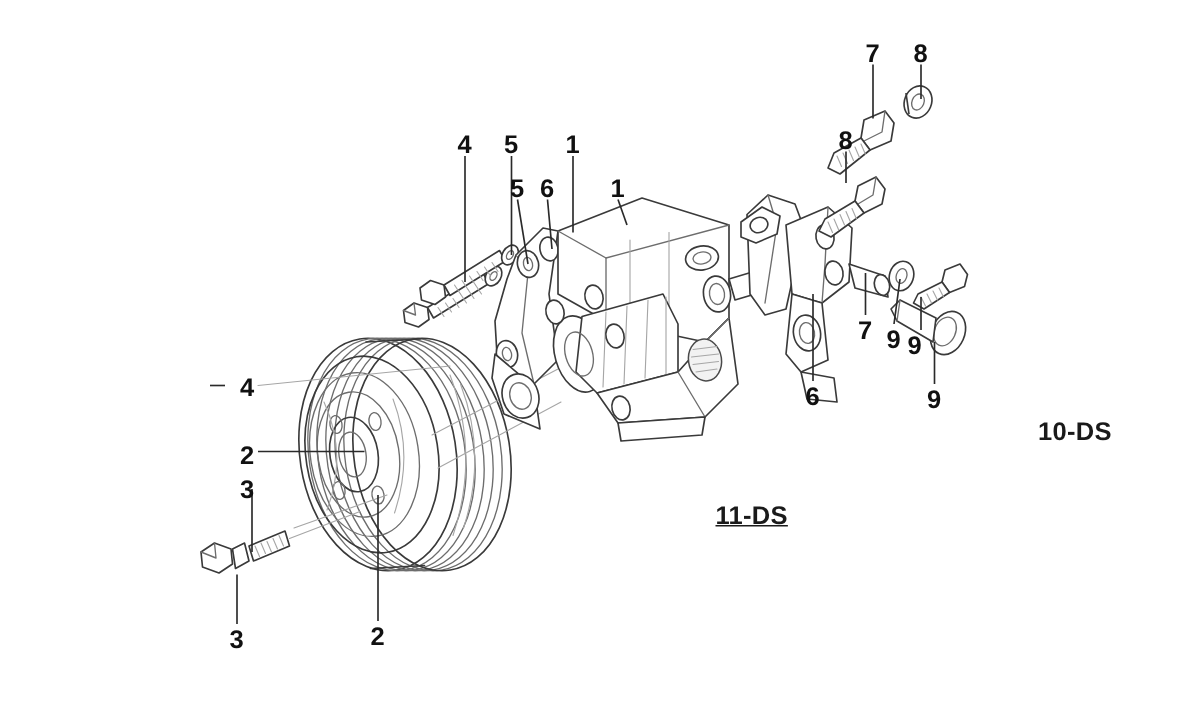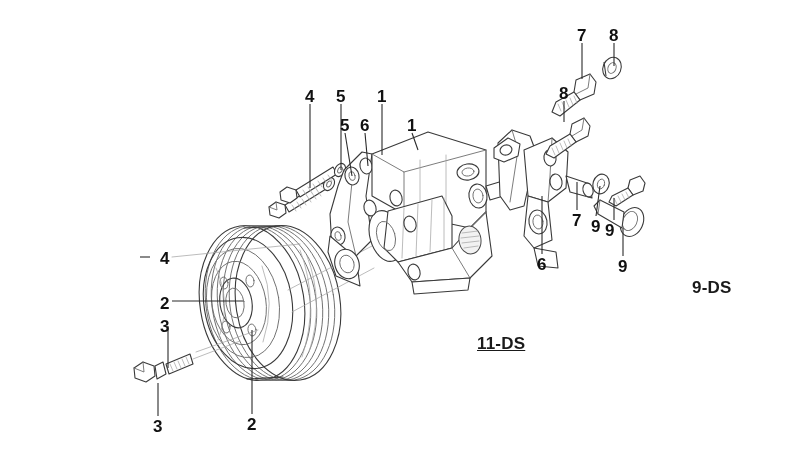--- a/index.html
+++ b/index.html
@@ -261,17 +261,17 @@
       <div class="callout" style="left: 605px; top: 222px; color: rgb(17, 17, 17);">9</div>
       <div class="callout" style="left: 537px; top: 256px; color: rgb(17, 17, 17);">6</div>
       <div class="callout" style="left: 618px; top: 258px; color: rgb(17, 17, 17);">9</div>
       <div class="callout" style="left: 160px; top: 250px; color: rgb(17, 17, 17);">4</div>
       <div class="callout" style="left: 160px; top: 295px; color: rgb(17, 17, 17);">2</div>
       <div class="callout" style="left: 160px; top: 318px; color: rgb(17, 17, 17);">3</div>
       <div class="callout" style="left: 153px; top: 418px; color: rgb(17, 17, 17);">3</div>
       <div class="callout" style="left: 247px; top: 416px; color: rgb(17, 17, 17);">2</div>
     </div>
   <div id="reference-layer">
-      <div class="ref" style="left: 692px; top: 278px;">9-DS</div>
+      <div class="ref" style="left: 692px; top: 278px;">10-DS</div>
       <div class="ref" style="left: 477px; top: 334px; text-decoration: underline;">11-DS</div>
     </div>
 
 </div>
 
 </body></html>

